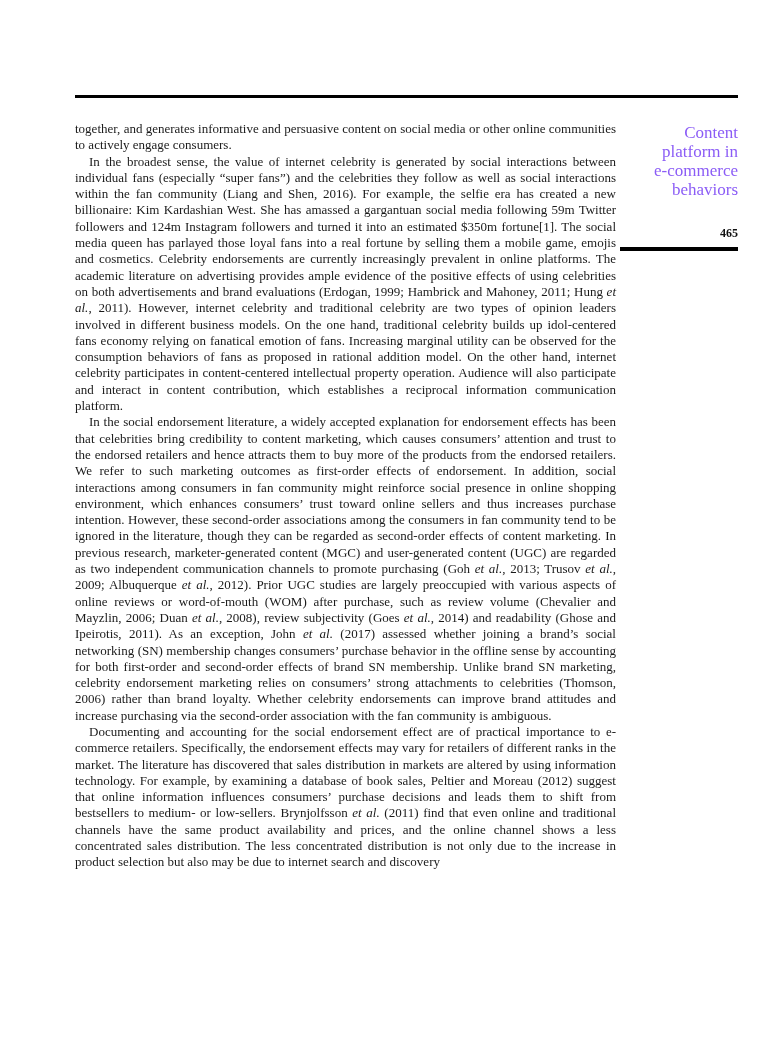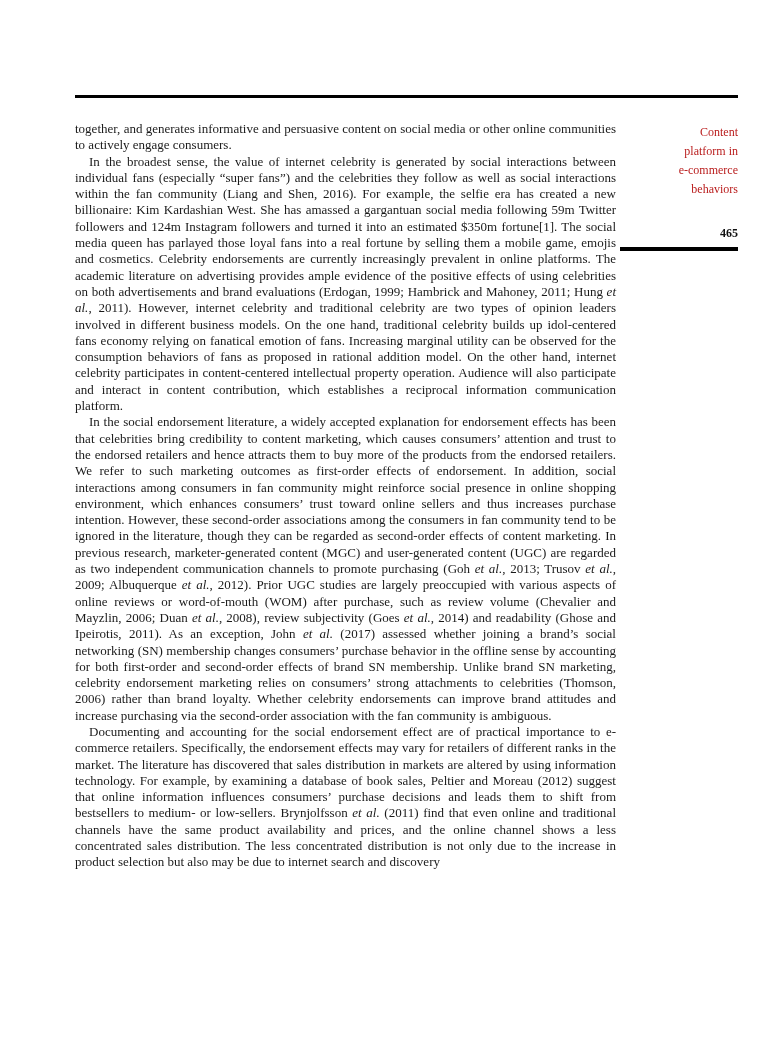--- a/index.html
+++ b/index.html
@@ -25,21 +25,21 @@
     margin: 0;
     text-align: justify;
     text-justify: inter-word;
   }
   .para.indent { text-indent: 14px; }
   .para i { }
   .sidebar {
     position: absolute; right: 29px; top: 123px;
     width: 150px; text-align: right;
   }
-  .running-title { font-size: 12px; line-height: 19px; color: #b91c1c; }
+  .running-title { font-size: 17px; line-height: 19px; color: #8b5cf6; }
   .page-num {
     margin-top: 25px;
     font-size: 12px; line-height: 19px;
     font-weight: bold; color: #111;
   }
   .thick-rule {
     margin-top: 4px; margin-left: auto;
     width: 118px; height: 4px; background: #000;
   }
 </style>

